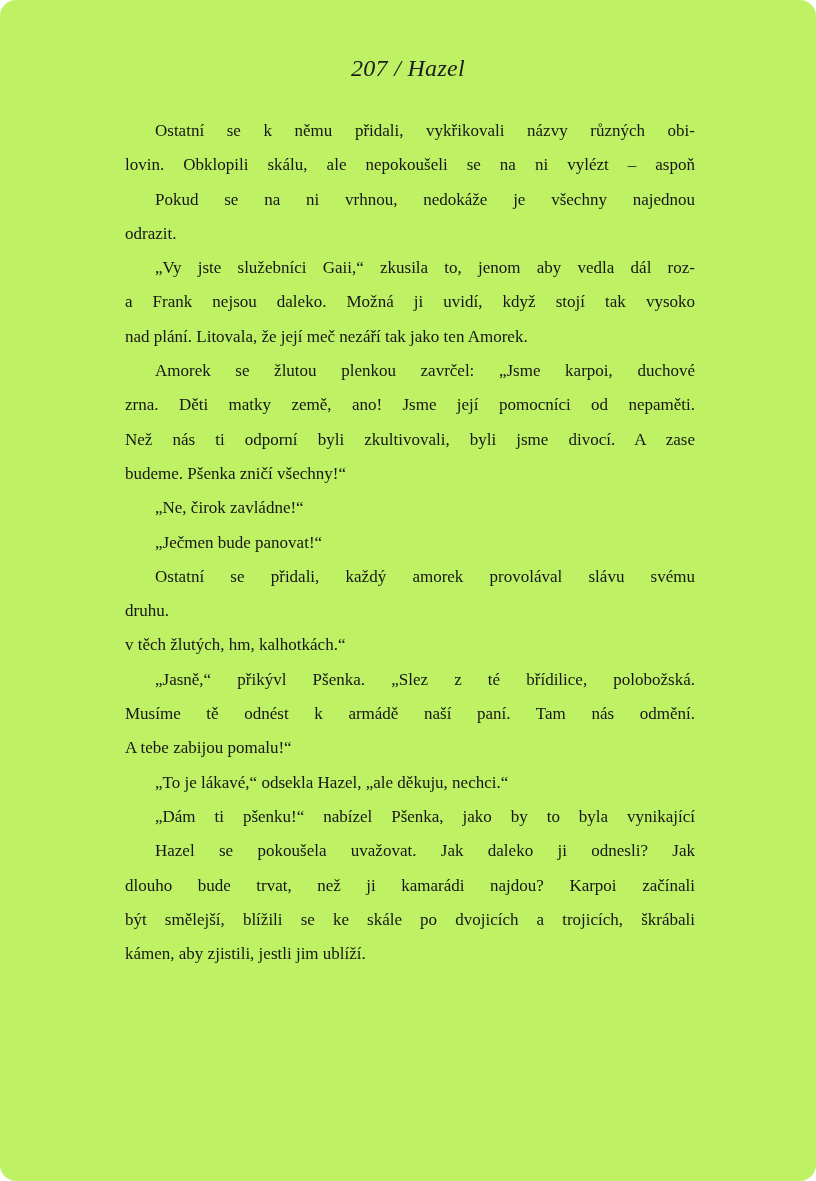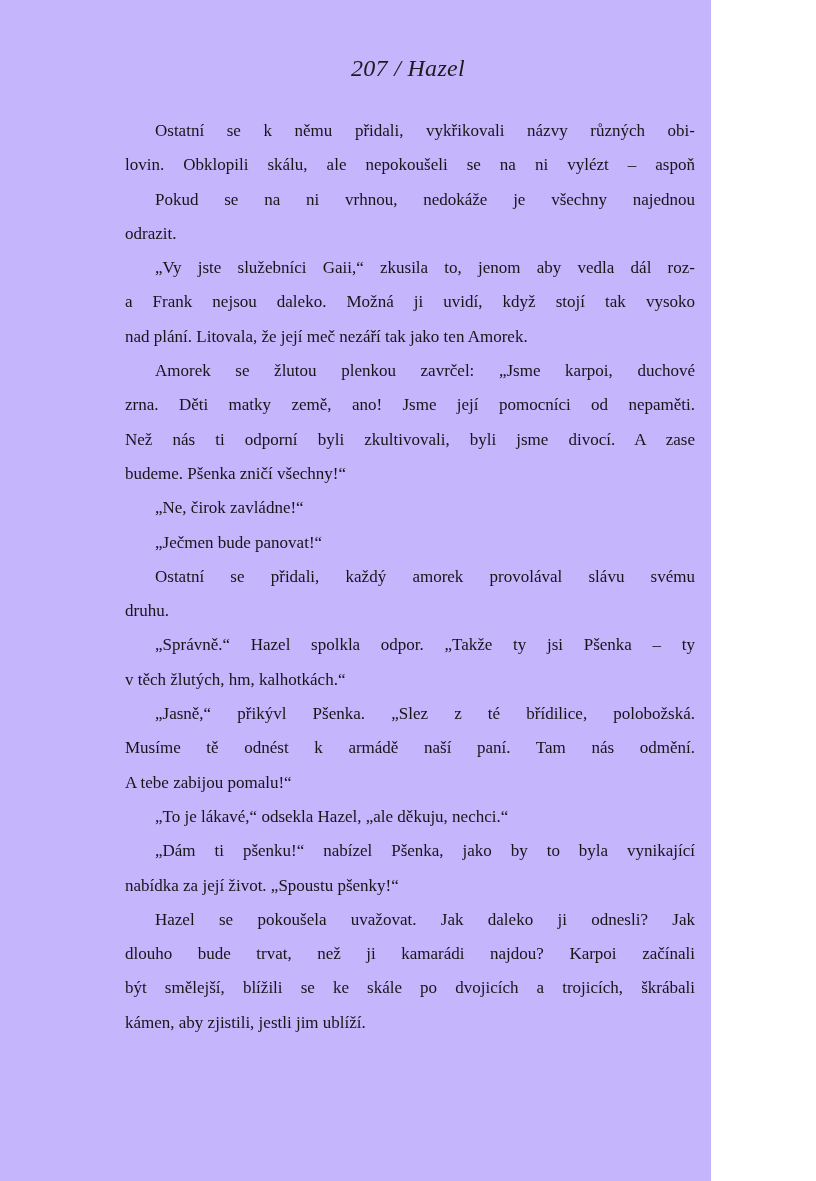--- a/index.html
+++ b/index.html
@@ -5,24 +5,25 @@
   html, body {
     margin: 0;
     padding: 0;
     width: 816px;
     height: 1181px;
     background: #ffffff;
     font-family: "Liberation Serif", serif;
   }
   .book-page {
     position: relative;
-    width: 711px;
+    width: 816px;
     height: 1181px;
-    background: #c4b5fd;
+    background: #bef264;
     overflow: hidden;
+    border-radius: 16px;
   }
   .running-head {
     position: absolute;
     top: 55px;
     left: 0;
     width: 816px;
     text-align: center;
     font-style: italic;
     font-size: 24px;
     color: #1c1c1c;
@@ -80,34 +81,32 @@
         <div class="line indent last"><span class="">„Ne, čirok zavládne!“</span></div>
       </div>
       <div class="paragraph">
         <div class="line indent last"><span class="">„Ječmen bude panovat!“</span></div>
       </div>
       <div class="paragraph">
         <div class="line indent"><span class="">Ostatní se přidali, každý amorek provolával slávu svému</span></div>
         <div class="line last"><span class="">druhu.</span></div>
       </div>
       <div class="paragraph">
-        <div class="line indent"><span class="">„Správně.“ Hazel spolkla odpor. „Takže ty jsi Pšenka – ty</span></div>
         <div class="line last"><span class="">v těch žlutých, hm, kalhotkách.“</span></div>
       </div>
       <div class="paragraph">
         <div class="line indent"><span class="">„Jasně,“ přikývl Pšenka. „Slez z té břídilice, polobožská.</span></div>
         <div class="line"><span class="">Musíme tě odnést k armádě naší paní. Tam nás odmění.</span></div>
         <div class="line last"><span class="">A tebe zabijou pomalu!“</span></div>
       </div>
       <div class="paragraph">
         <div class="line indent last"><span class="">„To je lákavé,“ odsekla Hazel, „ale děkuju, nechci.“</span></div>
       </div>
       <div class="paragraph">
         <div class="line indent"><span class="">„Dám ti pšenku!“ nabízel Pšenka, jako by to byla vynikající</span></div>
-        <div class="line last"><span class="">nabídka za její život. „Spoustu pšenky!“</span></div>
       </div>
       <div class="paragraph">
         <div class="line indent"><span class="">Hazel se pokoušela uvažovat. Jak daleko ji odnesli? Jak</span></div>
         <div class="line"><span class="">dlouho bude trvat, než ji kamarádi najdou? </span><span class="italic">Karpoi</span><span class=""> začínali</span></div>
         <div class="line"><span class="">být smělejší, blížili se ke skále po dvojicích a trojicích, škrábali</span></div>
         <div class="line last"><span class="">kámen, aby zjistili, jestli jim ublíží.</span></div>
       </div>
     </div>
 </div>
 

